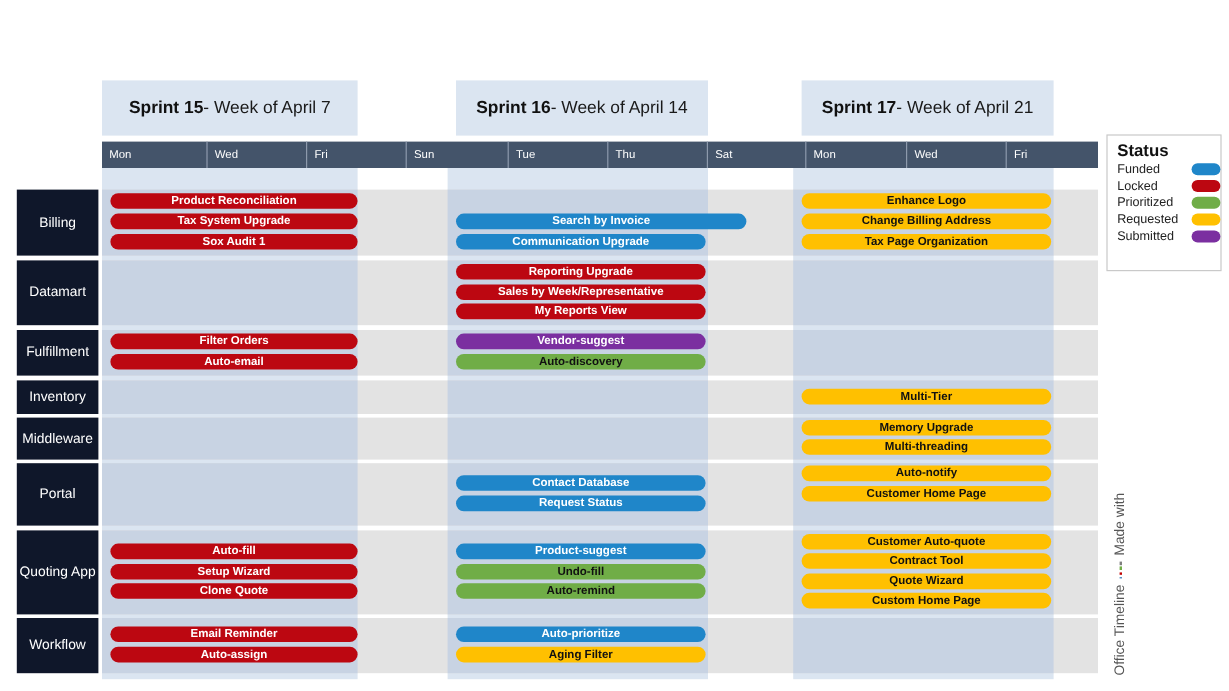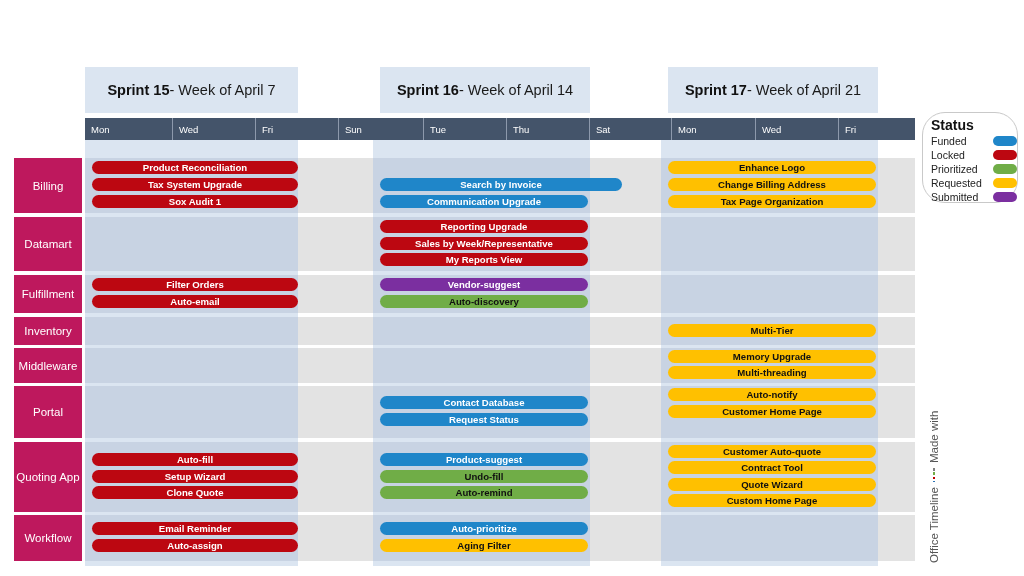--- a/index.html
+++ b/index.html
@@ -47,21 +47,21 @@
     position: absolute;
     background: #e3e3e3;
   }
   .row-stripe.in-sprint {
     background: #c8d3e3;
   }
 
   
   .row-label {
     position: absolute;
-    background: #be185d;
+    background: #0f172a;
     color: #ffffff;
     font-size: 11.5px;
     display: flex; align-items: center; justify-content: center;
     text-align: center;
   }
 
   
   .bar {
     position: absolute;
     border-radius: 9px;
@@ -208,21 +208,21 @@
     <div class="bar prioritized" title="prioritized" style="left: 380px; top: 486.1px; width: 208px; height: 13px;">Auto-remind</div>
     <div class="bar requested" title="requested" style="left: 668px; top: 444.6px; width: 208px; height: 13px;">Customer Auto-quote</div>
     <div class="bar requested" title="requested" style="left: 668px; top: 461.2px; width: 208px; height: 13px;">Contract Tool</div>
     <div class="bar requested" title="requested" style="left: 668px; top: 477.8px; width: 208px; height: 13px;">Quote Wizard</div>
     <div class="bar requested" title="requested" style="left: 668px; top: 494.4px; width: 208px; height: 13px;">Custom Home Page</div>
     <div class="row-label" style="left: 14px; top: 515px; width: 68px; height: 46px;">Workflow</div>
     <div class="bar locked" title="locked" style="left: 92px; top: 522.2px; width: 206px; height: 13px;">Email Reminder</div>
     <div class="bar locked" title="locked" style="left: 92px; top: 538.8px; width: 206px; height: 13px;">Auto-assign</div>
     <div class="bar funded" title="funded" style="left: 380px; top: 522.2px; width: 208px; height: 13px;">Auto-prioritize</div>
     <div class="bar requested" title="requested" style="left: 380px; top: 538.8px; width: 208px; height: 13px;">Aging Filter</div>
-    <div id="legend" style="left: 922px; top: 112px; width: 96px; height: 91px; border-radius: 23px;">
+    <div id="legend" style="left: 922px; top: 112px; width: 96px; height: 114px;">
       <div class="lg-title">Status</div>
       <div class="lg-row">
         <span class="lg-label">Funded</span>
         <span class="lg-swatch" style="background: rgb(31, 134, 201);"></span>
       </div>
       <div class="lg-row">
         <span class="lg-label">Locked</span>
         <span class="lg-swatch" style="background: rgb(188, 7, 17);"></span>
       </div>
       <div class="lg-row">

